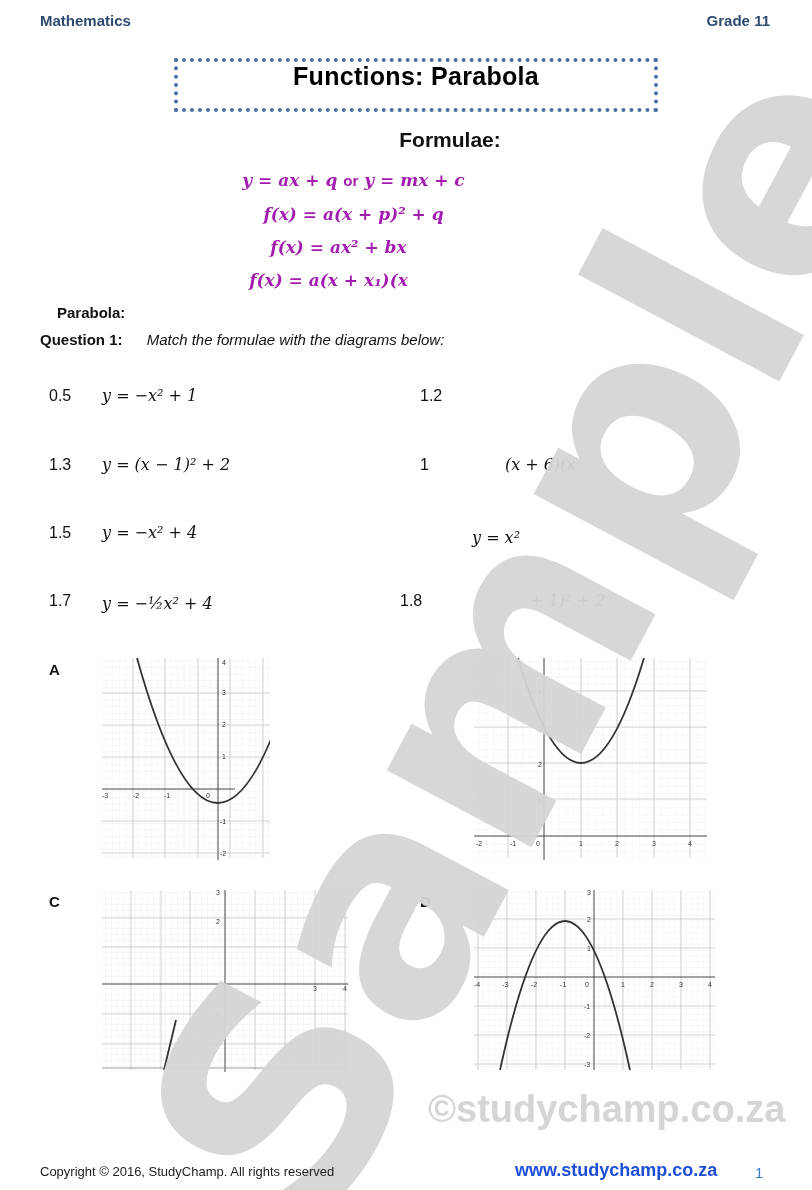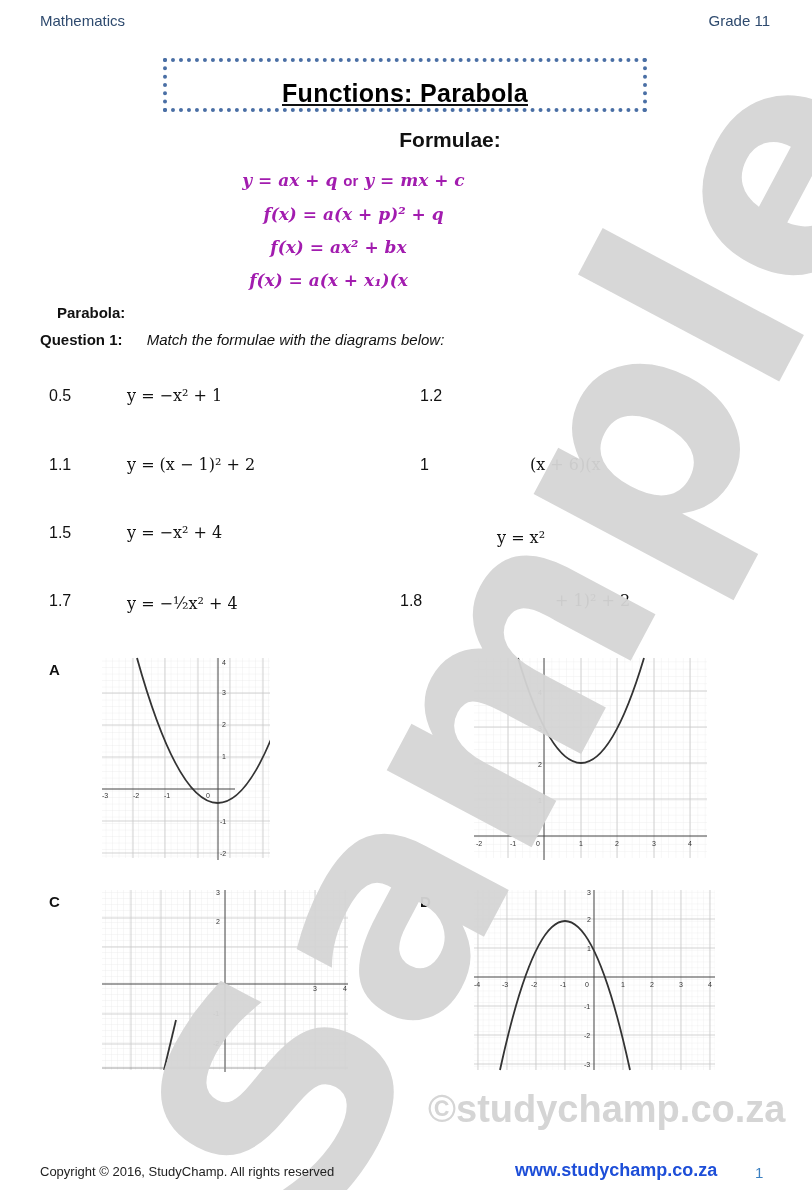--- a/index.html
+++ b/index.html
@@ -1,31 +1,31 @@
 <!DOCTYPE html>
 <html><head>
 <meta charset="utf-8">
 <style>
   html, body { margin: 0; padding: 0; background: #ffffff; }
   body { width: 812px; height: 1190px; position: relative; overflow: hidden; font-family: "Liberation Sans", "DejaVu Sans", sans-serif; color: #111; }
   .abs { position: absolute; }
-  .hdr { top: 12px; font-size: 15px; font-weight: normal; color: #2e4a6e; }
+  .hdr { top: 12px; font-size: 15px; font-weight: bold; color: #2e4a6e; }
   .hdr-left { left: 40px; }
   .hdr-right { right: 42px; }
-  .title-box { left: 163px; top: 58px; width: 484px; height: 54px; border: 4px dotted #4a6fa5; box-sizing: border-box; display: flex; align-items: flex-end; justify-content: center; text-decoration: underline; }
+  .title-box { left: 174px; top: 58px; width: 484px; height: 54px; border: 4px dotted #4a6fa5; box-sizing: border-box; display: flex; align-items: flex-start; justify-content: center; }
   .title-box span { font-size: 25px; font-weight: bold; color: #000; letter-spacing: 0.3px; }
   .formulae-h { left: 0; width: 812px; top: 128px; text-align: center; font-size: 21px; font-weight: bold; padding-left: 44px; }
   .formula { left: 16px; width: 675px; text-align: center; font-family: "DejaVu Serif", "Liberation Serif", serif; font-style: italic; font-weight: bold; font-size: 17px; color: #a21caf; }
   .formula .or { font-style: normal; font-family: "Liberation Sans", sans-serif; font-size: 15px; }
   .sec { left: 40px; font-size: 15px; font-weight: bold; }
   .q1 { left: 40px; top: 331px; font-size: 15px; }
   .q1 b { margin-right: 20px; }
   .q1 i { font-style: italic; }
   .item-num { font-size: 16px; font-family: "Liberation Sans", sans-serif; }
-  .item-eq { font-family: "DejaVu Serif", "Liberation Serif", serif; font-size: 16px; color: #111; margin-left: 25px; }
+  .item-eq { font-family: "DejaVu Serif", "Liberation Serif", serif; font-style: italic; font-size: 16px; color: #111; }
   .graph-label { font-size: 15px; font-weight: bold; }
   .graph { background: #fff; }
   .wm { color: #d5d5d5; font-weight: bold; }
   .footer-left { left: 40px; top: 1164px; font-size: 13px; color: #222; }
   .footer-url { left: 515px; top: 1160px; font-size: 18px; font-weight: bold; color: #1d4ed8; }
   .footer-page { left: 755px; top: 1164px; font-size: 15px; color: #3a7fc1; }
 </style>
 </head>
 <body>
 
@@ -51,21 +51,21 @@
 
 <div class="abs q1">
   <b>Question 1:</b>
   <i>Match the formulae with the diagrams below:</i>
 </div>
 
 <div class="abs item-num" style="left:49px; top:387px;">0.5</div>
 <div class="abs item-eq" style="left:102px; top:386px;">y = −x² + 1</div>
 <div class="abs item-num" style="left:420px; top:387px;">1.2</div>
 
-<div class="abs item-num" style="left:49px; top:456px;">1.1</div>
+<div class="abs item-num" style="left:49px; top:456px;">1.3</div>
 <div class="abs item-eq" style="left:102px; top:455px;">y = (x − 1)² + 2</div>
 <div class="abs item-num" style="left:420px; top:456px;">1</div>
 <div class="abs item-eq" style="left:505px; top:455px;">(x + 6)(x</div>
 
 <div class="abs item-num" style="left:49px; top:524px;">1.5</div>
 <div class="abs item-eq" style="left:102px; top:523px;">y = −x² + 4</div>
 <div class="abs item-eq" style="left:472px; top:528px;text-align:center;">y = x²</div>
 
 <div class="abs item-num" style="left:49px; top:592px;">1.7</div>
 <div class="abs item-eq" style="left:102px; top:594px;">y = −½x² + 4</div>

